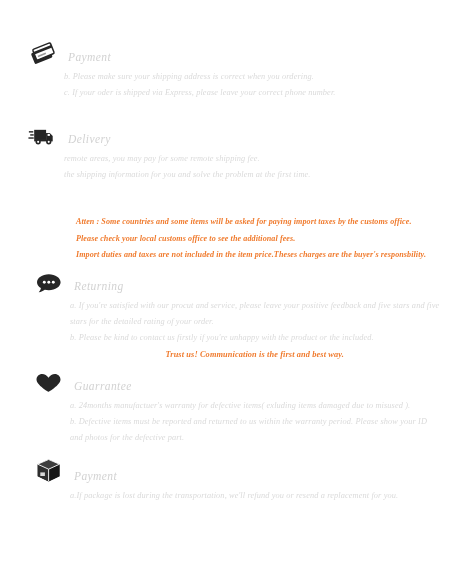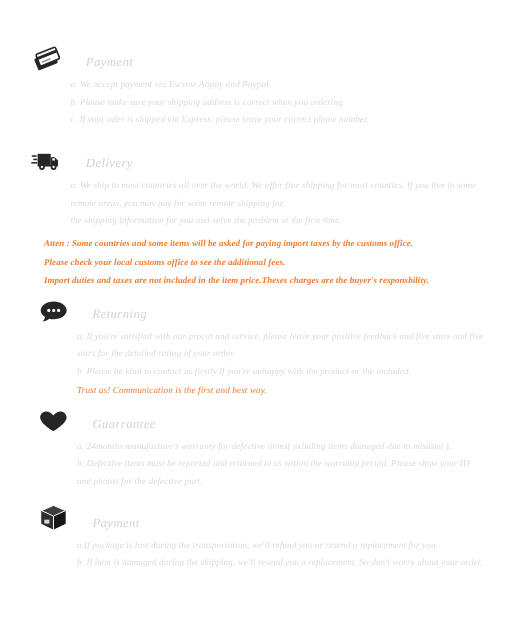--- a/index.html
+++ b/index.html
@@ -25,21 +25,21 @@
 
   .section {
     position: relative;
     display: block;
     padding-left: 28px;
   }
 
   .sec-head {
     display: flex;
     align-items: flex-end;
-    gap: 20px;
+    gap: 10px;
     height: 26px;
   }
 
   .icon {
     width: 30px;
     height: 26px;
     flex: 0 0 30px;
     display: flex;
     align-items: flex-end;
     justify-content: flex-start;
@@ -66,42 +66,43 @@
     font-family: "Liberation Serif", "DejaVu Serif", serif;
     font-style: italic;
     font-size: 8.3px;
     line-height: 16.2px;
     color: #dadada;
     letter-spacing: 0.12px;
     white-space: nowrap;
   }
 
   .note-block {
-    padding-left: 40px;
+    padding-left: 76px;
     padding-top: 8px;
   }
   .note {
     font-family: "Liberation Serif", "DejaVu Serif", serif;
     font-style: italic;
     font-weight: bold;
     font-size: 8.1px;
     line-height: 16.5px;
     color: #f07b2e;
     letter-spacing: 0.08px;
     white-space: nowrap;
   }
 
   .line.accent {
-    font-weight: normal;
+    font-weight: bold;
     color: #f07b2e;
+    text-align: center;
   }
 
   
   #sec-payment   { position: absolute; left: 0;  top: 40px;  }
-  #sec-delivery  { position: absolute; left: 0;  top: 132px; }
+  #sec-delivery  { position: absolute; left: 0;  top: 122px; }
   #sec-notes     { position: absolute; left: 0;  top: 206px; }
   #sec-feedback  { position: absolute; left: 6px; top: 269px; }
   #sec-guarantee { position: absolute; left: 6px; top: 369px; }
   #sec-return    { position: absolute; left: 6px; top: 459px; }
 </style>
 </head>
 <body>
 
 <div class="page">
 
@@ -113,21 +114,20 @@
             <rect x="3.5" y="9" width="19" height="11.5" rx="1.4" fill="#262626"></rect>
             <rect x="6.5" y="6" width="19" height="11.5" rx="1.4" fill="#ffffff" stroke="#262626" stroke-width="1.5"></rect>
             <rect x="6.5" y="8.6" width="19" height="2.6" fill="#262626"></rect>
             <rect x="9" y="13.6" width="8.5" height="1.5" fill="#9a9a9a"></rect>
           </g>
         </svg>
       </span>
       <span class="sec-title">Payment</span>
     </div>
     <div class="body-lines">
-      <div class="line">a. We accept  payment via Escrow Alipay and Paypal.</div>
       <div class="line">b. Please make sure your shipping address is correct when you ordering.</div>
       <div class="line">c. If your oder is shipped via Express, please leave your correct phone number.</div>
     </div>
   </div>
 
   <div class="section" id="sec-delivery">
     <div class="sec-head">
       <span class="icon">
         <svg width="34" height="24" viewBox="0 0 34 24">
           <rect x="1" y="6.5" width="5" height="1.6" fill="#262626"></rect>
@@ -139,21 +139,20 @@
           <rect x="7" y="16.5" width="21" height="1.6" fill="#262626"></rect>
           <circle cx="11.5" cy="18.6" r="3" fill="#262626"></circle>
           <circle cx="11.5" cy="18.6" r="1.2" fill="#ffffff"></circle>
           <circle cx="23.5" cy="18.6" r="3" fill="#262626"></circle>
           <circle cx="23.5" cy="18.6" r="1.2" fill="#ffffff"></circle>
         </svg>
       </span>
       <span class="sec-title">Delivery</span>
     </div>
     <div class="body-lines">
-      <div class="line">a. We ship to most countries all over the world. We offer free shipping for most counties. If you live in some</div>
       <div class="line">remote areas, you may pay for some remote  shipping fee.</div>
       <div class="line">the shipping information for you and solve the problem at the first time.</div>
     </div>
   </div>
 
   <div class="note-block" id="sec-notes">
     <div class="note">Atten : Some countries and some items will be asked for paying import taxes by the customs office.</div>
     <div class="note">Please check your local customs office to see the additional fees.</div>
     <div class="note">Import duties and taxes are not included in the item price.Theses charges are the buyer's responsbility.</div>
   </div>
@@ -204,17 +203,16 @@
           <path d="M3.7 7.2 L14.6 12.2 L14.6 24.4 L3.7 19.2 z" fill="#2e2e2e"></path>
           <path d="M14.6 2.5 L25.5 7.2 L14.6 12.2 L3.7 7.2 z" fill="none" stroke="#ffffff" stroke-width="0.9"></path>
           <line x1="14.6" y1="12.2" x2="14.6" y2="24.4" stroke="#ffffff" stroke-width="0.9"></line>
           <rect x="6.3" y="15.4" width="4.6" height="3.6" fill="#d8d8d8"></rect>
         </svg>
       </span>
       <span class="sec-title">Payment</span>
     </div>
     <div class="body-lines">
       <div class="line">a.If package is lost during the transportation, we'll refund you or resend a replacement for you.</div>
-      <div class="line">b. If item is damaged during the shipping, we'll resend you a replacement. So don't worry about your order.</div>
     </div>
   </div>
 
 </div>
 
 </body></html>

